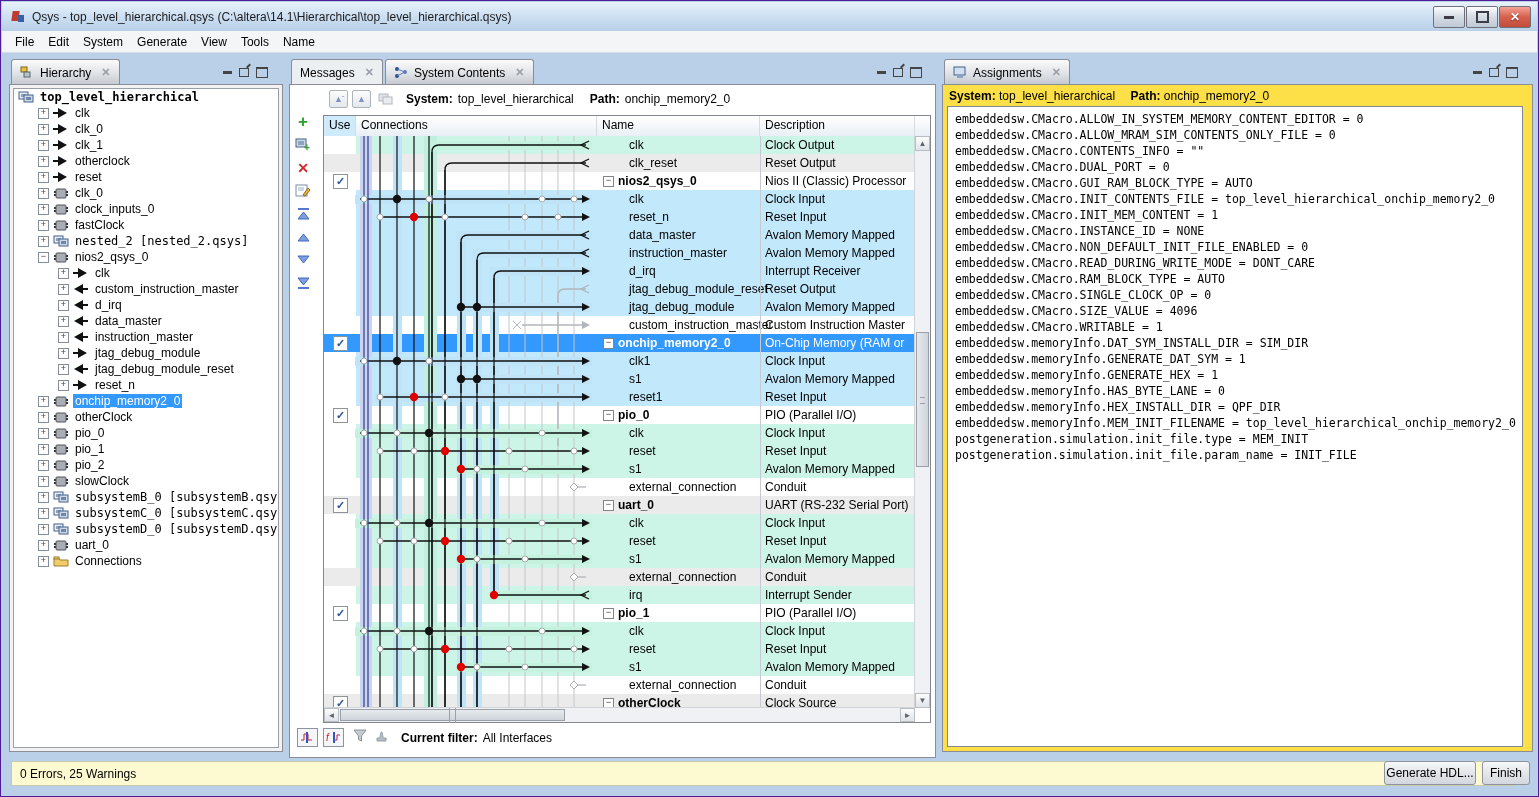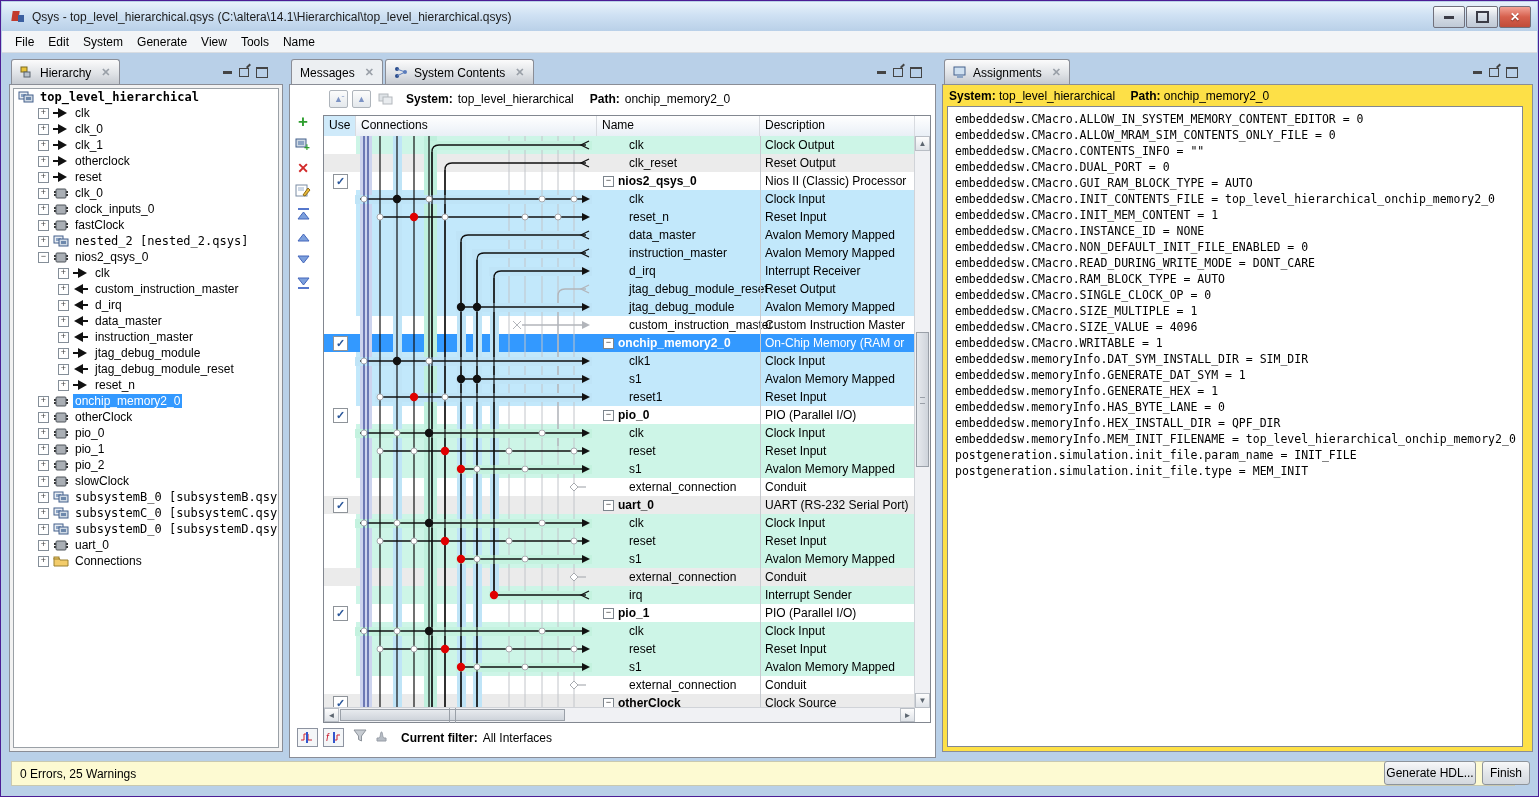--- a/index.html
+++ b/index.html
@@ -909,31 +909,30 @@
         <div class="assign-line">embeddedsw.CMacro.CONTENTS_INFO = ""</div>
         <div class="assign-line">embeddedsw.CMacro.DUAL_PORT = 0</div>
         <div class="assign-line">embeddedsw.CMacro.GUI_RAM_BLOCK_TYPE = AUTO</div>
         <div class="assign-line">embeddedsw.CMacro.INIT_CONTENTS_FILE = top_level_hierarchical_onchip_memory2_0</div>
         <div class="assign-line">embeddedsw.CMacro.INIT_MEM_CONTENT = 1</div>
         <div class="assign-line">embeddedsw.CMacro.INSTANCE_ID = NONE</div>
         <div class="assign-line">embeddedsw.CMacro.NON_DEFAULT_INIT_FILE_ENABLED = 0</div>
         <div class="assign-line">embeddedsw.CMacro.READ_DURING_WRITE_MODE = DONT_CARE</div>
         <div class="assign-line">embeddedsw.CMacro.RAM_BLOCK_TYPE = AUTO</div>
         <div class="assign-line">embeddedsw.CMacro.SINGLE_CLOCK_OP = 0</div>
-        <div class="assign-line">embeddedsw.CMacro.SIZE_MULTIPLE = 1</div>
         <div class="assign-line">embeddedsw.CMacro.SIZE_VALUE = 4096</div>
         <div class="assign-line">embeddedsw.CMacro.WRITABLE = 1</div>
         <div class="assign-line">embeddedsw.memoryInfo.DAT_SYM_INSTALL_DIR = SIM_DIR</div>
         <div class="assign-line">embeddedsw.memoryInfo.GENERATE_DAT_SYM = 1</div>
         <div class="assign-line">embeddedsw.memoryInfo.GENERATE_HEX = 1</div>
         <div class="assign-line">embeddedsw.memoryInfo.HAS_BYTE_LANE = 0</div>
         <div class="assign-line">embeddedsw.memoryInfo.HEX_INSTALL_DIR = QPF_DIR</div>
         <div class="assign-line">embeddedsw.memoryInfo.MEM_INIT_FILENAME = top_level_hierarchical_onchip_memory2_0</div>
+        <div class="assign-line">postgeneration.simulation.init_file.type = MEM_INIT</div>
         <div class="assign-line">postgeneration.simulation.init_file.param_name = INIT_FILE</div>
-        <div class="assign-line">postgeneration.simulation.init_file.type = MEM_INIT</div>
       </div>
   </div>
 
   <div class="statusmsg" style="left:10px;top:760px;width:1504px;height:25px;">
     <span>0 Errors, 25 Warnings</span>
   </div>
   <div class="btn" style="left:1383px;top:760px;width:92px;">Generate HDL...</div>
   <div class="btn" style="left:1481px;top:760px;width:48px;">Finish</div>
 </div>
 

